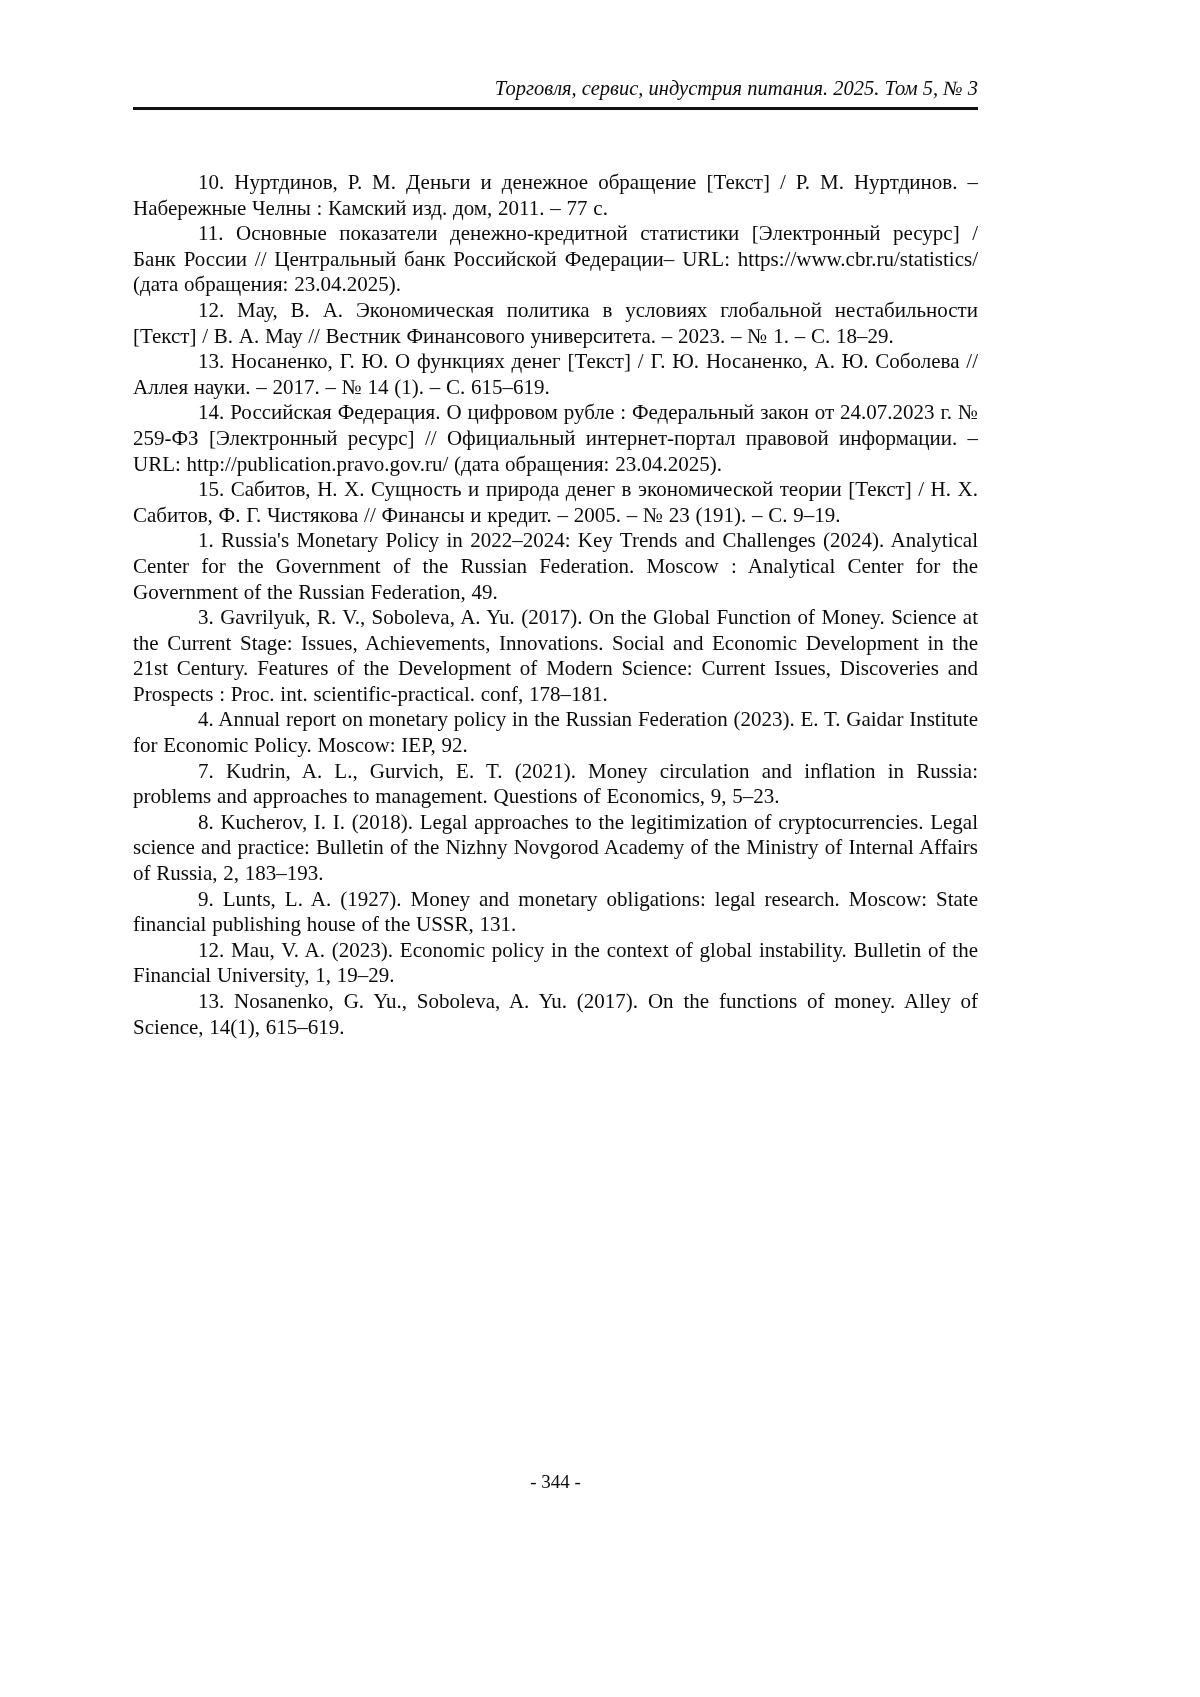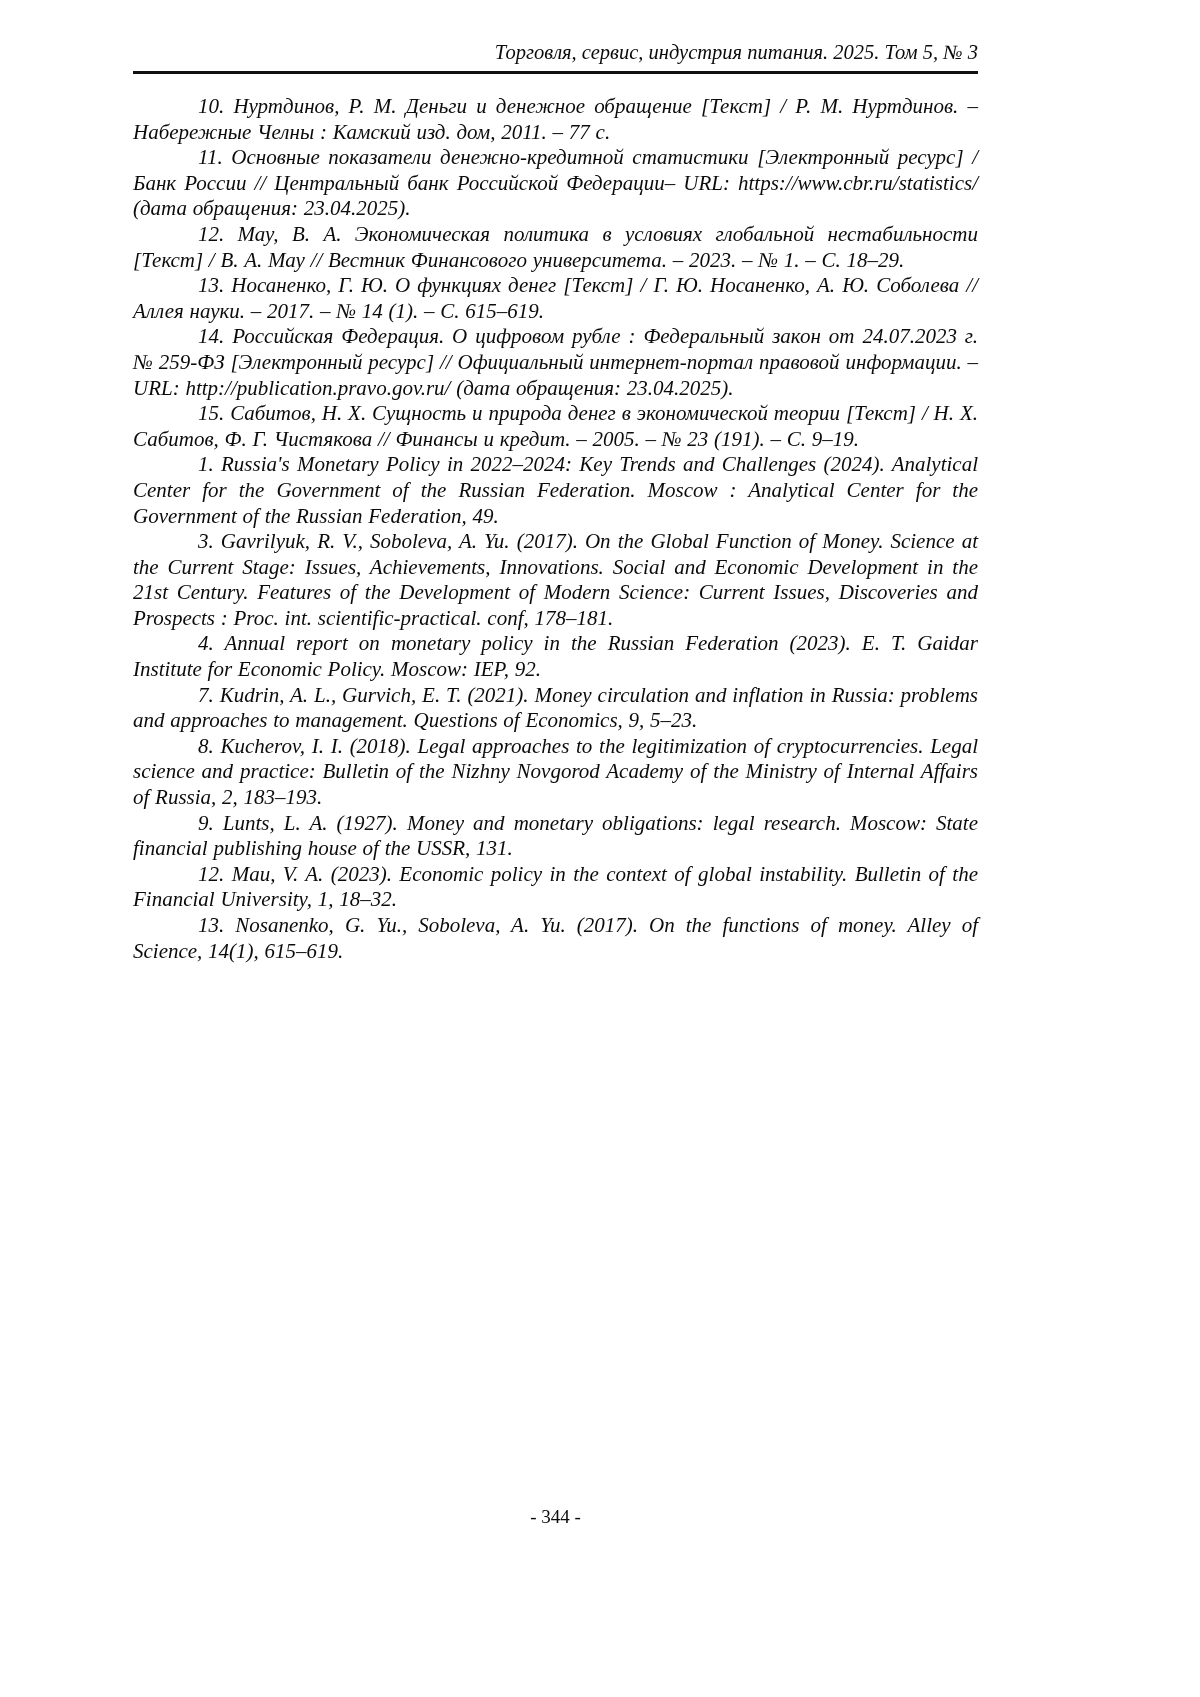--- a/index.html
+++ b/index.html
@@ -8,60 +8,59 @@
     padding: 0;
     background: #ffffff;
   }
   .page {
     position: relative;
     width: 1200px;
     height: 1697px;
     margin: 0 auto;
     background: #ffffff;
     box-sizing: border-box;
-    padding: 40px 222px 0 133px;
+    padding: 76px 222px 0 133px;
     font-family: "Liberation Serif", "DejaVu Serif", serif;
     color: #0b0b0b;
     overflow: hidden;
   }
   .journal-header {
     text-align: right;
     font-style: italic;
     font-size: 20.5px;
     line-height: 24px;
   }
   .header-rule {
     margin-top: 7px;
     height: 3px;
     background: #111111;
   }
   .body-text {
-    margin-top: 20px;
-    font-style: italic;
+    margin-top: 60px;
   }
   .body-text p {
     margin: 0;
     font-size: 21px;
     line-height: 25.6px;
     text-align: justify;
     text-indent: 65px;
     word-spacing: 0.5px;
   }
   .refs-heading {
     margin: 25.6px 0 0 0;
     font-size: 21px;
     line-height: 25.6px;
     font-weight: bold;
     text-indent: 65px;
   }
   .page-footer {
     position: absolute;
     left: 133px;
     width: 845px;
-    top: 1505px;
+    top: 1470px;
     text-align: center;
     font-size: 19px;
     line-height: 24px;
   }
 </style>
 </head>
 <body>
 
 <div class="page">
 
@@ -79,21 +78,21 @@
     <p>14. Российская Федерация. О цифровом рубле : Федеральный закон от 24.07.2023 г. № 259-ФЗ [Электронный ресурс] // Официальный интернет-портал правовой информации. – URL: http://publication.pravo.gov.ru/ (дата обращения: 23.04.2025).</p>
     <p>15. Сабитов, Н. Х. Сущность и природа денег в экономической теории [Текст] / Н. Х. Сабитов, Ф. Г. Чистякова // Финансы и кредит. – 2005. – № 23 (191). – С. 9–19.</p>
 
 
     <p>1. Russia's Monetary Policy in 2022–2024: Key Trends and Challenges (2024). Analytical Center for the Government of the Russian Federation. Moscow : Analytical Center for the Government of the Russian Federation, 49.</p>
     <p>3. Gavrilyuk, R. V., Soboleva, A. Yu. (2017). On the Global Function of Money. Science at the Current Stage: Issues, Achievements, Innovations. Social and Economic Development in the 21st Century. Features of the Development of Modern Science: Current Issues, Discoveries and Prospects : Proc. int. scientific-practical. conf, 178–181.</p>
     <p>4. Annual report on monetary policy in the Russian Federation (2023). E. T. Gaidar Institute for Economic Policy. Moscow: IEP, 92.</p>
     <p>7. Kudrin, A. L., Gurvich, E. T. (2021). Money circulation and inflation in Russia: problems and approaches to management. Questions of Economics, 9, 5–23.</p>
     <p>8. Kucherov, I. I. (2018). Legal approaches to the legitimization of cryptocurrencies. Legal science and practice: Bulletin of the Nizhny Novgorod Academy of the Ministry of Internal Affairs of Russia, 2, 183–193.</p>
     <p>9. Lunts, L. A. (1927). Money and monetary obligations: legal research. Moscow: State financial publishing house of the USSR, 131.</p>
-    <p>12. Mau, V. A. (2023). Economic policy in the context of global instability. Bulletin of the Financial University, 1, 18–32.</p>
+    <p>12. Mau, V. A. (2023). Economic policy in the context of global instability. Bulletin of the Financial University, 1, 19–29.</p>
     <p>13. Nosanenko, G. Yu., Soboleva, A. Yu. (2017). On the functions of money. Alley of Science, 14(1), 615–619.</p>
 
   </main>
 
   <footer class="page-footer">
     <span>- 344 -</span>
   </footer>
 
 </div>
 

